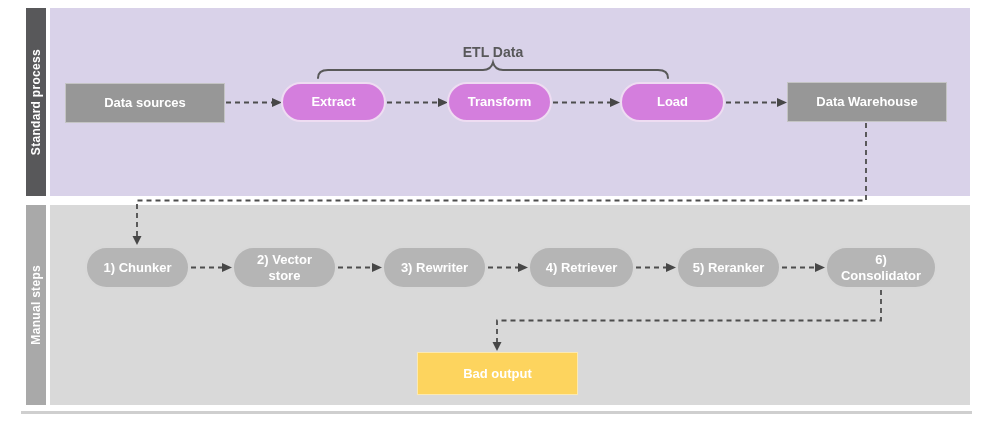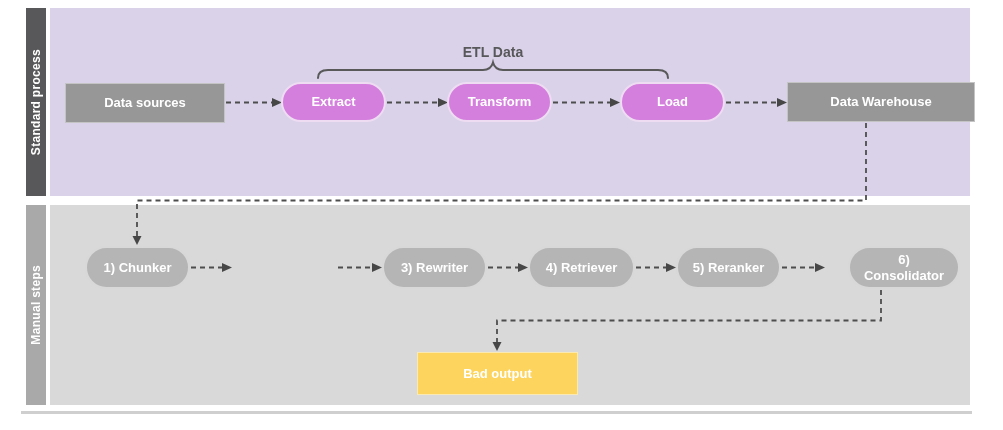--- a/index.html
+++ b/index.html
@@ -41,27 +41,27 @@
     padding:8px 10px;
   }
   .rect-gray{background:#979797;border:1px solid #c4c4c4;}
   .pill-pink{background:#d47edd;border:2px solid #eedcf2;border-radius:22px;}
   .pill-gray{background:#b5b5b5;border:2px solid #d8d8d8;border-radius:24px;}
   .rect-yellow{background:#fdd45e;border:1px solid #fbe9b3;}
   .n-data-sources{left:65px;top:83px;width:160px;height:40px;}
   .n-extract{left:281px;top:82px;width:105px;height:40px;}
   .n-transform{left:447px;top:82px;width:105px;height:40px;}
   .n-load{left:620px;top:82px;width:105px;height:40px;}
-  .n-data-warehouse{left:787px;top:82px;width:188px;height:40px;}
+  .n-data-warehouse{left:787px;top:82px;width:160px;height:40px;}
   .n-chunker{left:85px;top:246px;width:105px;height:43px;}
   .n-vector-store{left:232px;top:246px;width:105px;height:43px;}
   .n-rewriter{left:382px;top:246px;width:105px;height:43px;}
   .n-retriever{left:528px;top:246px;width:107px;height:43px;}
   .n-reranker{left:676px;top:246px;width:105px;height:43px;text-align:center;}
-  .n-consolidator{left:848px;top:246px;width:112px;height:43px;}
+  .n-consolidator{left:825px;top:246px;width:112px;height:43px;}
   .n-bad-output{left:417px;top:352px;width:161px;height:43px;}
   .etl-label{
     position:absolute;left:418px;top:44px;width:150px;
     text-align:center;
     color:#58585a;font-size:14px;font-weight:bold;
   }
   .svg-overlay{position:absolute;left:0;top:0;pointer-events:none;}
   .bottom-divider{
     position:absolute;left:21px;top:411px;width:951px;height:3px;
     background:#cfcfcf;
@@ -131,20 +131,23 @@
   <div class="node pill-pink n-load">
     <span>Load</span>
   </div>
   <div class="node rect-gray n-data-warehouse">
     <span>Data Warehouse</span>
   </div>
 
   <div class="node pill-gray n-chunker">
     <span>1) Chunker</span>
   </div>
+  <div class="node pill-gray n-vector-store">
+    <span>2) Vector store</span>
+  </div>
   <div class="node pill-gray n-rewriter">
     <span>3) Rewriter</span>
   </div>
   <div class="node pill-gray n-retriever">
     <span>4) Retriever</span>
   </div>
   <div class="node pill-gray n-reranker">
     <span>5) Reranker</span>
   </div>
   <div class="node pill-gray n-consolidator">

